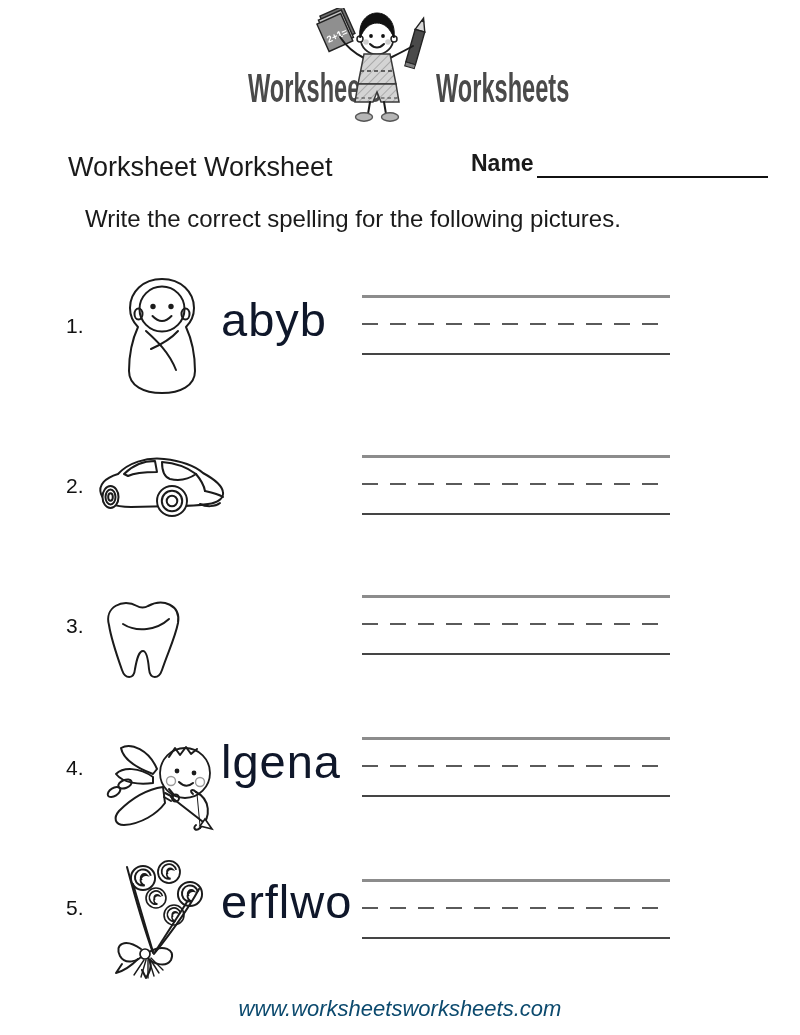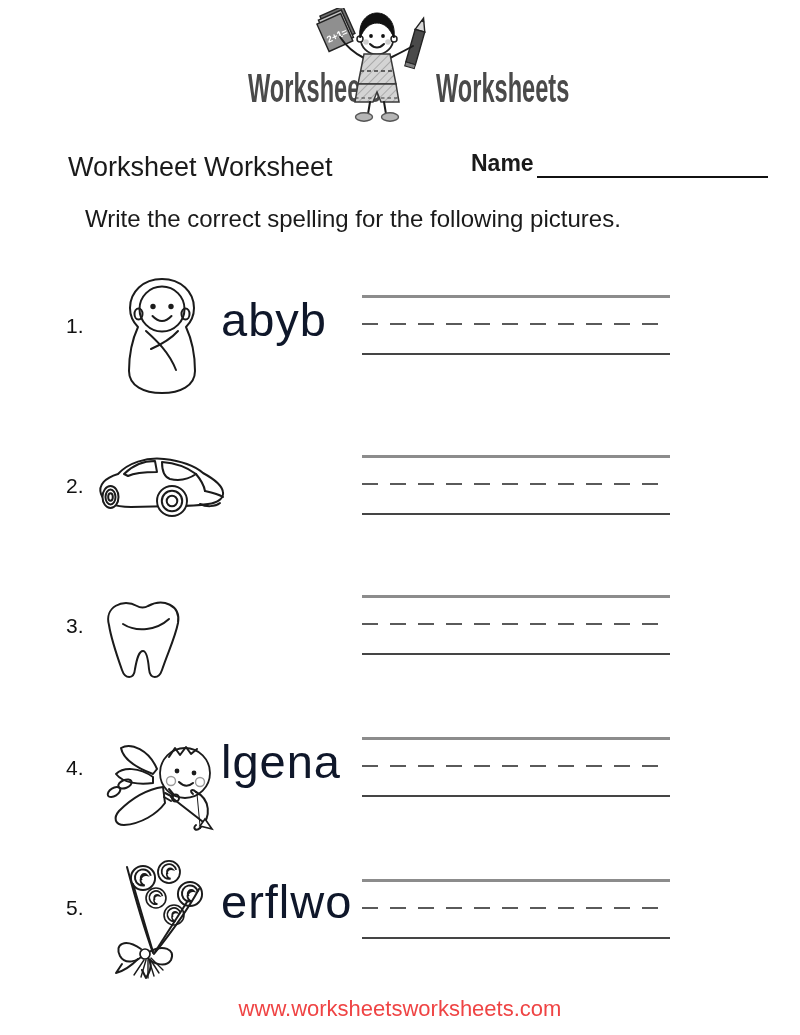--- a/index.html
+++ b/index.html
@@ -30,21 +30,21 @@
   .word{position:absolute;left:221px;top:22px;font-size:47px;color:#0f172a;letter-spacing:1px;}
   .lines{position:absolute;left:362px;top:25px;width:308px;height:62px;}
   .item5 .lines{top:27px;}
   .line{position:absolute;left:0;width:308px;}
   .line.top{top:0;height:3px;background:#8c8c8c;}
   .line.dash{top:28px;height:2px;
      background:repeating-linear-gradient(to right,#5a5a5a 0,#5a5a5a 16px,transparent 16px,transparent 28px);}
   .line.bottom{top:58px;height:2px;background:#454545;}
 
   .footer{position:absolute;left:50%;transform:translateX(-50%);top:996px;
-          font-size:22px;color:#ef4444;}
+          font-size:22px;color:#0c4a6e;font-style:italic;}
 
   svg{display:block;}
   .ln{fill:none;stroke:#1b1b1b;stroke-width:2;stroke-linecap:round;stroke-linejoin:round;}
 </style>
 </head>
 <body>
 
 <div class="page">
 
   <div class="logo">

